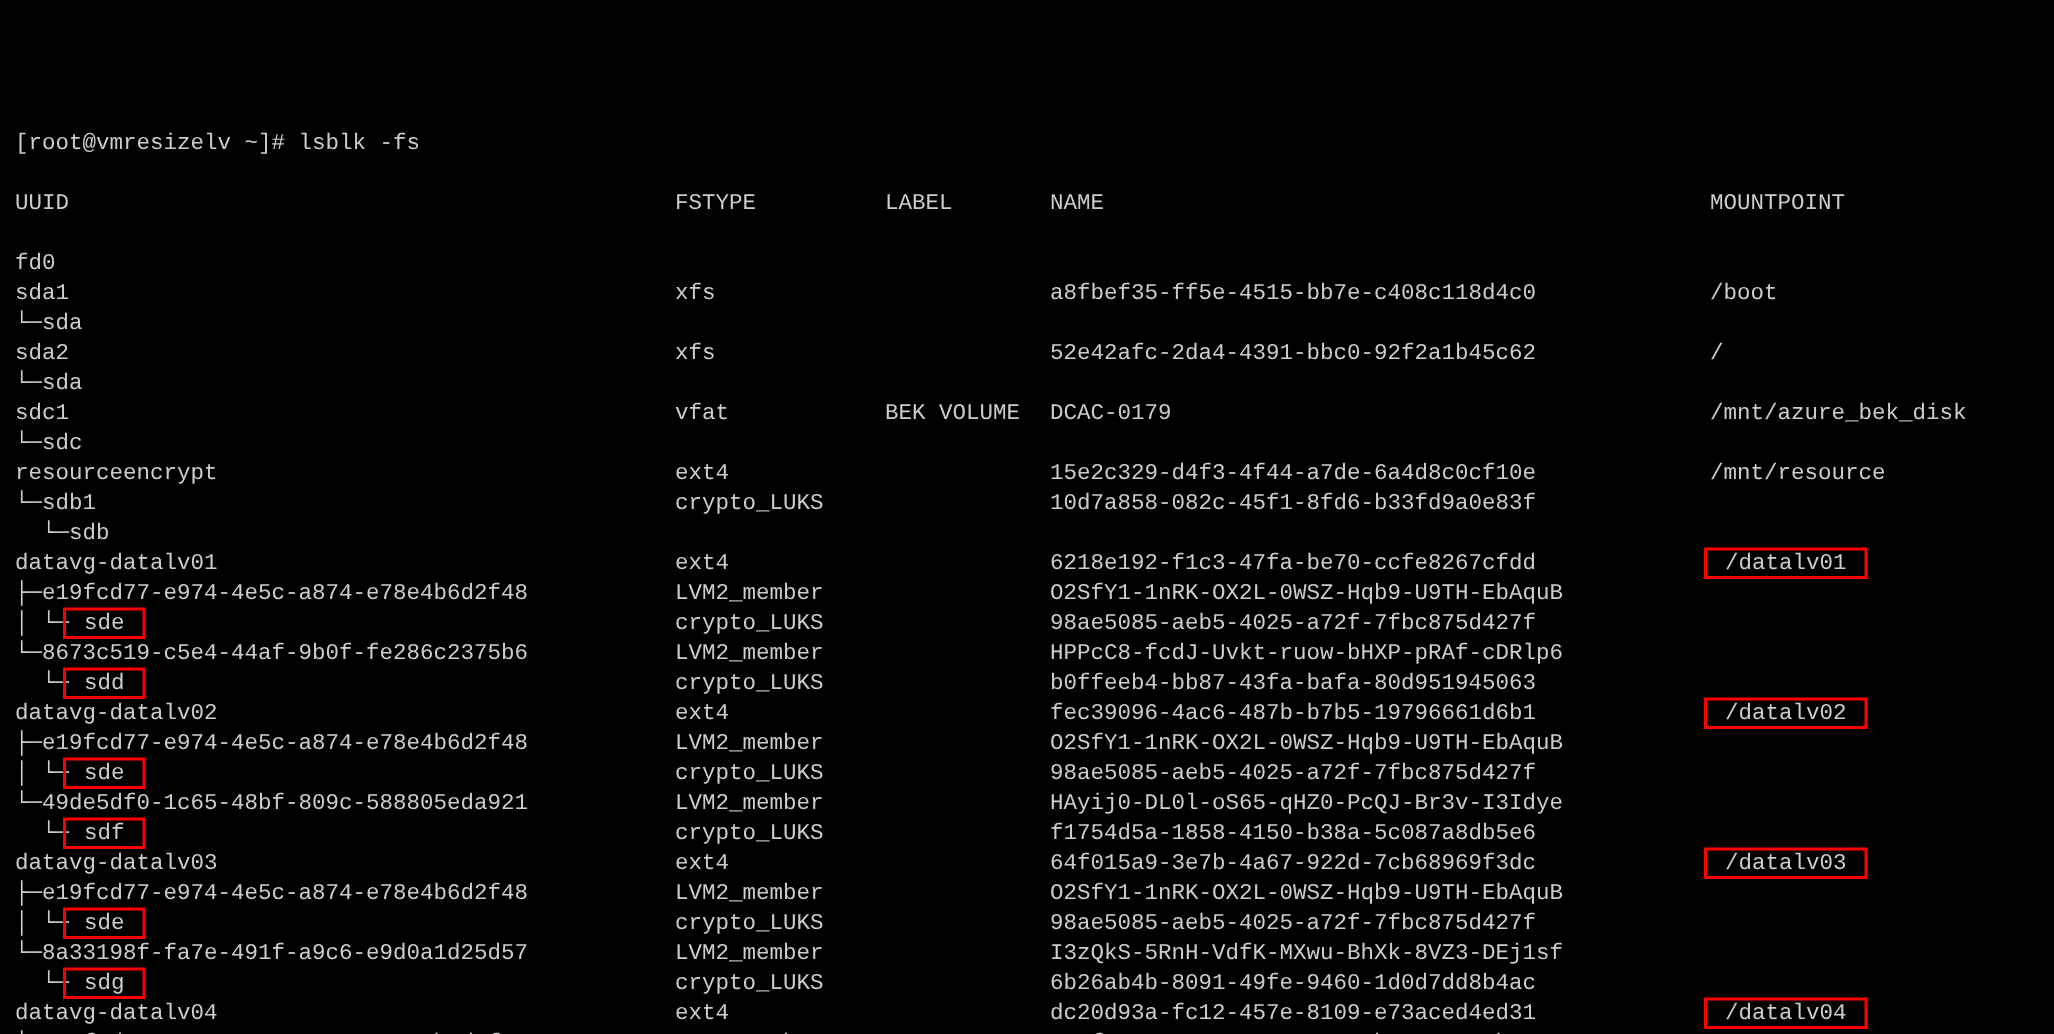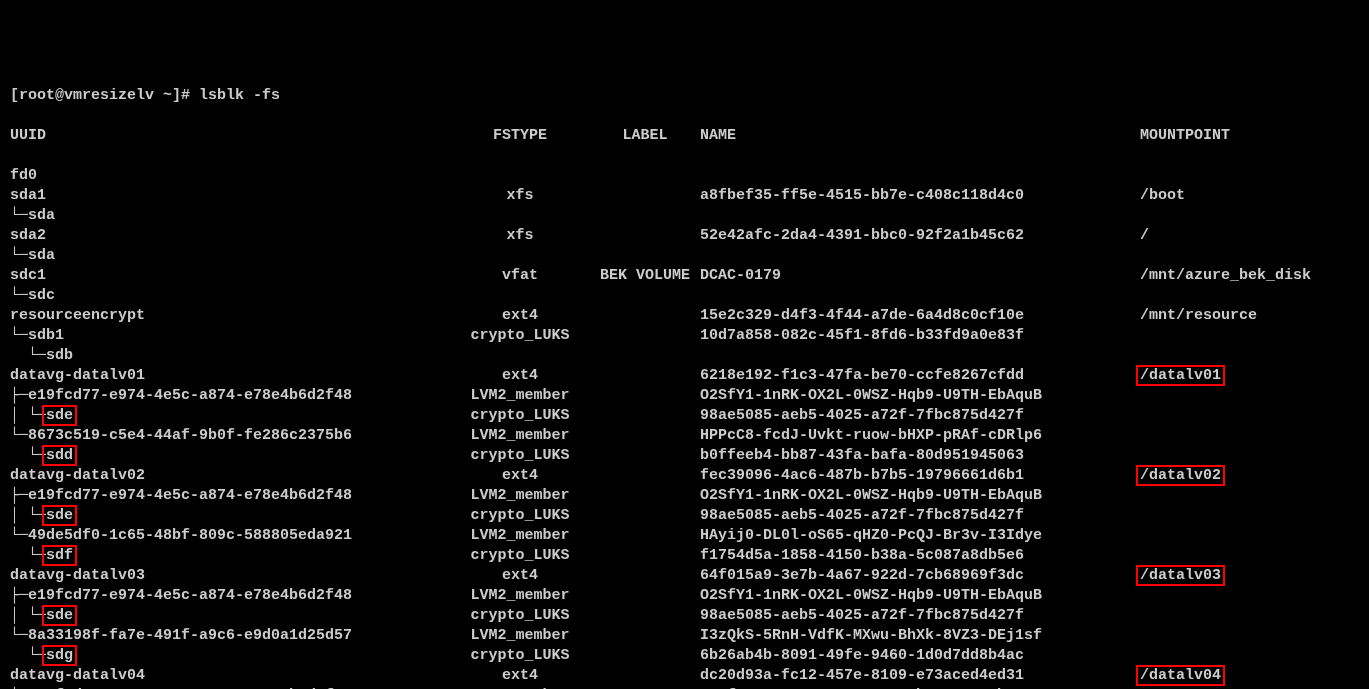--- a/index.html
+++ b/index.html
@@ -7,29 +7,29 @@
       background: #000;
       color: #ccc;
       font-family: 'Consolas', 'Courier New', monospace;
       font-size: 15px;
       line-height: 1.33;
       padding: 6px 10px;
       width: 1369px;
       white-space: pre;
       overflow: hidden;
     }
-    .line { display: block; height: 20px; font-weight: bold; }
+    .line { display: block; height: 20px; }
     .c-name   { display: inline-block; width: 440px; }
-    .c-fstype { display: inline-block; width: 140px; text-align: center; }
-    .c-label  { display: inline-block; width: 110px; text-align: center; }
+    .c-fstype { display: inline-block; width: 140px; }
+    .c-label  { display: inline-block; width: 110px; }
     .c-uuid   { display: inline-block; width: 440px; }
     .c-mount  { display: inline-block; }
     .hl-red {
       border: 2px solid #ff0000;
-      padding: 0 2px;
+      padding: 0 12px;
       margin-left: -4px;
       text-align: right;
     }
   </style>
 </head>
 <body>
 
 
 
 <span class="line"><span>[root@vmresizelv ~]# </span><span>lsblk -fs</span></span>

